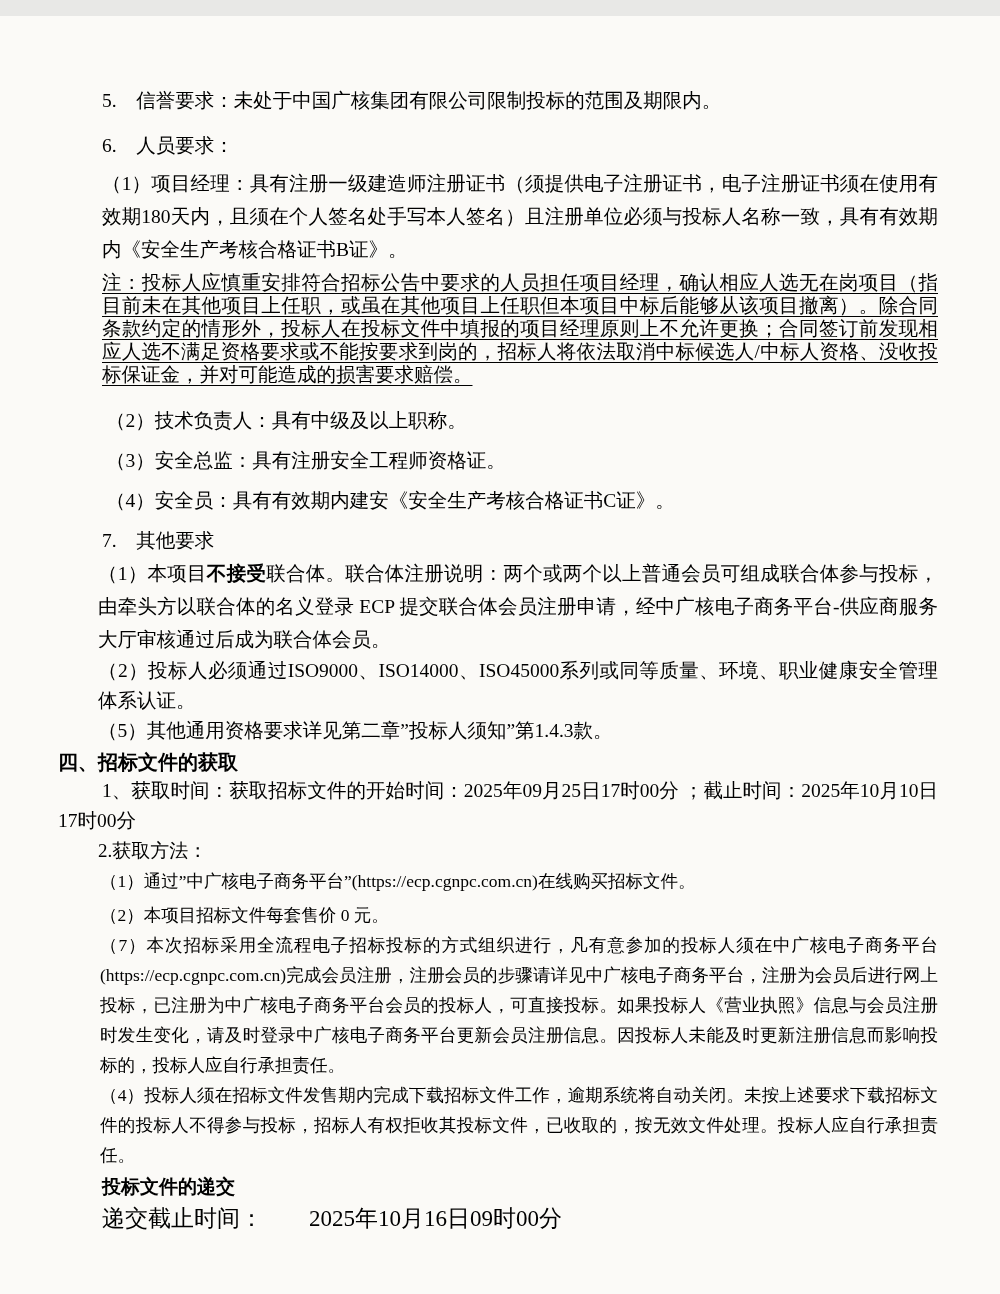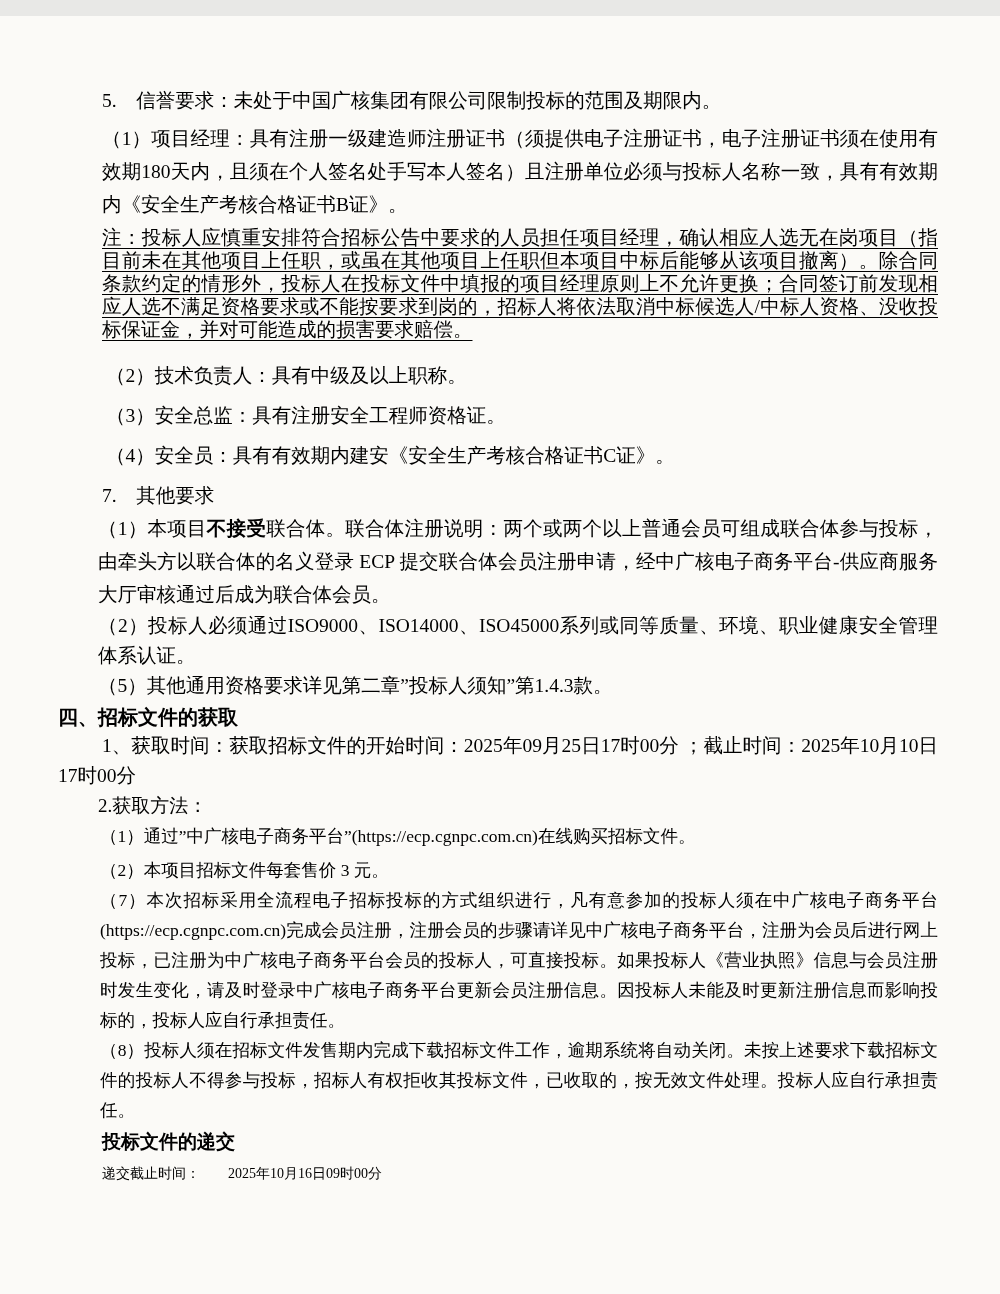--- a/index.html
+++ b/index.html
@@ -63,33 +63,34 @@
   
   .h-submit {
     margin: 4px 0 0 44px !important;
     font-size: 19px;
     line-height: 26px;
     font-weight: bold;
     text-align: left !important;
   }
   .p-deadline {
     margin: 5px 0 0 44px !important;
-    font-size: 14px;
+    font-size: 23px;
     line-height: 28px;
     text-align: center;
   }
 </style>
 </head>
 <body>
 
 <div id="page">
   <div id="doc">
 
     <p class="sec-a p-item5">5.　信誉要求：未处于中国广核集团有限公司限制投标的范围及期限内。</p>
 
+    <p class="sec-a p-item6">6.　人员要求：</p>
 
     <p class="sec-a p-p1">（1）项目经理：具有注册一级建造师注册证书（须提供电子注册证书，电子注册证书须在使用有效期180天内，且须在个人签名处手写本人签名）且注册单位必须与投标人名称一致，具有有效期内《安全生产考核合格证书B证》。</p>
 
     <p class="sec-a p-note">注：投标人应慎重安排符合招标公告中要求的人员担任项目经理，确认相应人选无在岗项目（指目前未在其他项目上任职，或虽在其他项目上任职但本项目中标后能够从该项目撤离）。除合同条款约定的情形外，投标人在投标文件中填报的项目经理原则上不允许更换；合同签订前发现相应人选不满足资格要求或不能按要求到岗的，招标人将依法取消中标候选人/中标人资格、没收投标保证金，并对可能造成的损害要求赔偿。</p>
 
     <p class="sec-a p-p2">（2）技术负责人：具有中级及以上职称。</p>
 
     <p class="sec-a p-p3">（3）安全总监：具有注册安全工程师资格证。</p>
 
     <p class="sec-a p-p4">（4）安全员：具有有效期内建安《安全生产考核合格证书C证》。</p>
@@ -103,24 +104,24 @@
     <p class="sec-a p-op3">（5）其他通用资格要求详见第二章”投标人须知”第1.4.3款。</p>
 
     <p class="h-four">四、招标文件的获取</p>
 
     <p class="p-time">1、获取时间：获取招标文件的开始时间：2025年09月25日17时00分 ；截止时间：2025年10月10日17时00分</p>
 
     <p class="p-method">2.获取方法：</p>
 
     <p class="sec-b p-m1">（1）通过”中广核电子商务平台”(https://ecp.cgnpc.com.cn)在线购买招标文件。</p>
 
-    <p class="sec-b p-m2">（2）本项目招标文件每套售价 3 元。</p>
+    <p class="sec-b p-m2">（2）本项目招标文件每套售价 0 元。</p>
 
     <p class="sec-b p-m3">（7）本次招标采用全流程电子招标投标的方式组织进行，凡有意参加的投标人须在中广核电子商务平台(https://ecp.cgnpc.com.cn)完成会员注册，注册会员的步骤请详见中广核电子商务平台，注册为会员后进行网上投标，已注册为中广核电子商务平台会员的投标人，可直接投标。如果投标人《营业执照》信息与会员注册时发生变化，请及时登录中广核电子商务平台更新会员注册信息。因投标人未能及时更新注册信息而影响投标的，投标人应自行承担责任。</p>
 
-    <p class="sec-b p-m4">（8）投标人须在招标文件发售期内完成下载招标文件工作，逾期系统将自动关闭。未按上述要求下载招标文件的投标人不得参与投标，招标人有权拒收其投标文件，已收取的，按无效文件处理。投标人应自行承担责任。</p>
+    <p class="sec-b p-m4">（4）投标人须在招标文件发售期内完成下载招标文件工作，逾期系统将自动关闭。未按上述要求下载招标文件的投标人不得参与投标，招标人有权拒收其投标文件，已收取的，按无效文件处理。投标人应自行承担责任。</p>
 
     <p class="h-submit">投标文件的递交</p>
 
     <p class="p-deadline">递交截止时间：　　2025年10月16日09时00分</p>
 
   </div>
 </div>
 
 </body></html>

